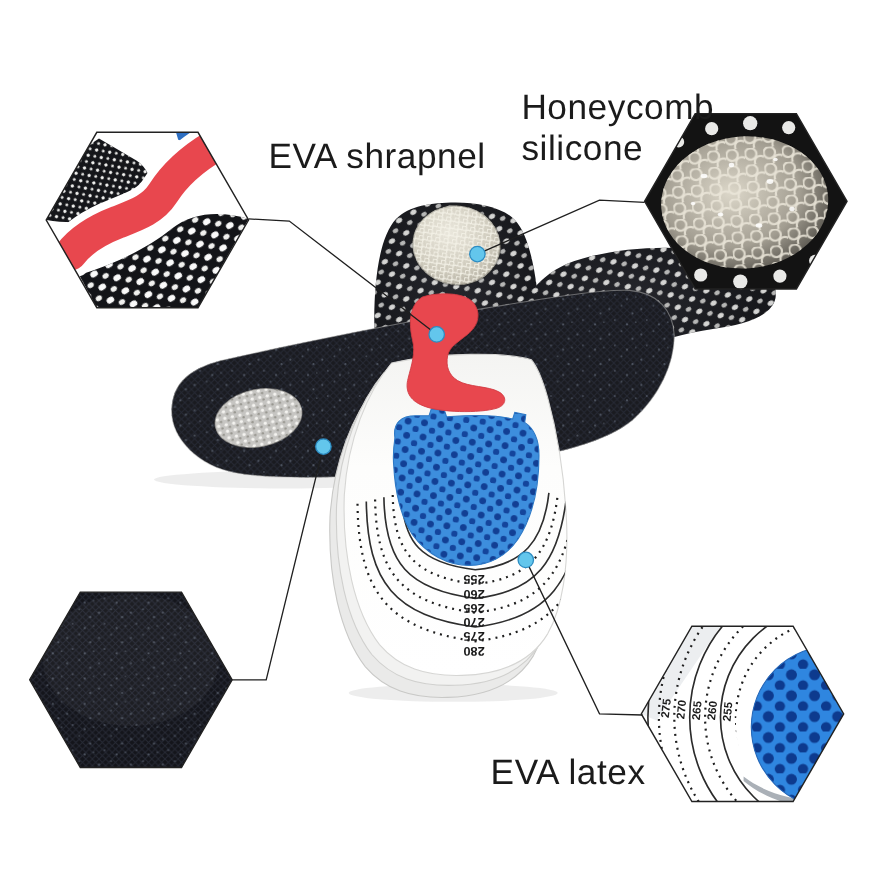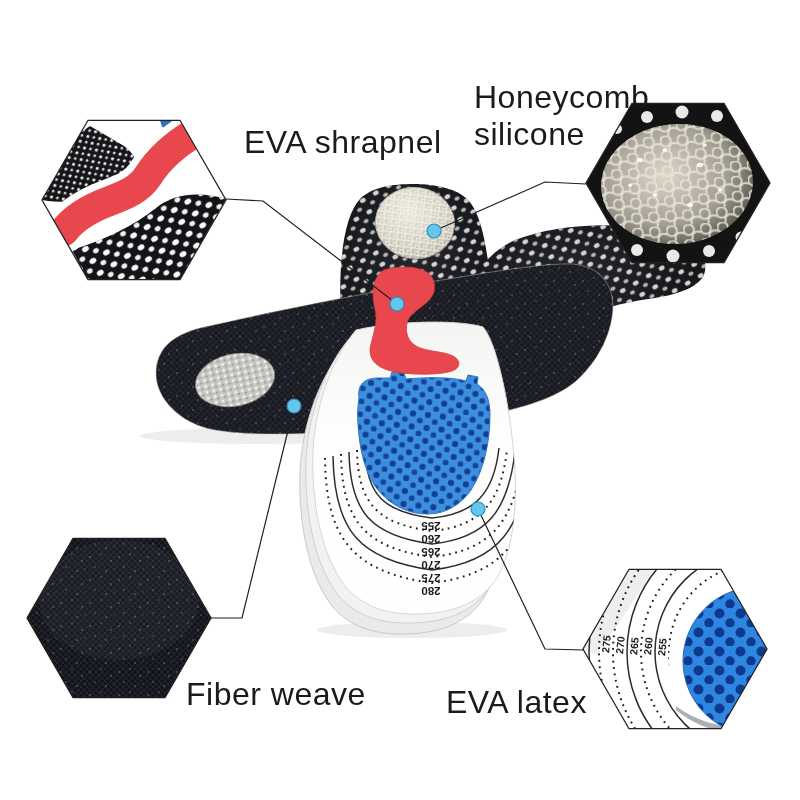--- a/index.html
+++ b/index.html
@@ -273,16 +273,15 @@
     <circle cx="294" cy="406" r="7" stroke="#2d8cc2" fill="#63c6ec"></circle>
     <circle cx="478" cy="509" r="7" stroke="#2d8cc2" fill="#63c6ec"></circle>
   </g>
 </svg>
 
 <div class="callout-label" style="left:224px;top:124px;margin-left:20px;">EVA shrapnel</div>
 <div class="callout-label" style="left:474px;top:79px;">
   <div>Honeycomb</div>
   <div>silicone</div>
 </div>
-<div class="callout-label" style="left:186px;top:676px;">Fiber weave</div>
 <div class="callout-label" style="left:446px;top:684px;">EVA latex</div>
 
 </div>
 
 </body></html>

